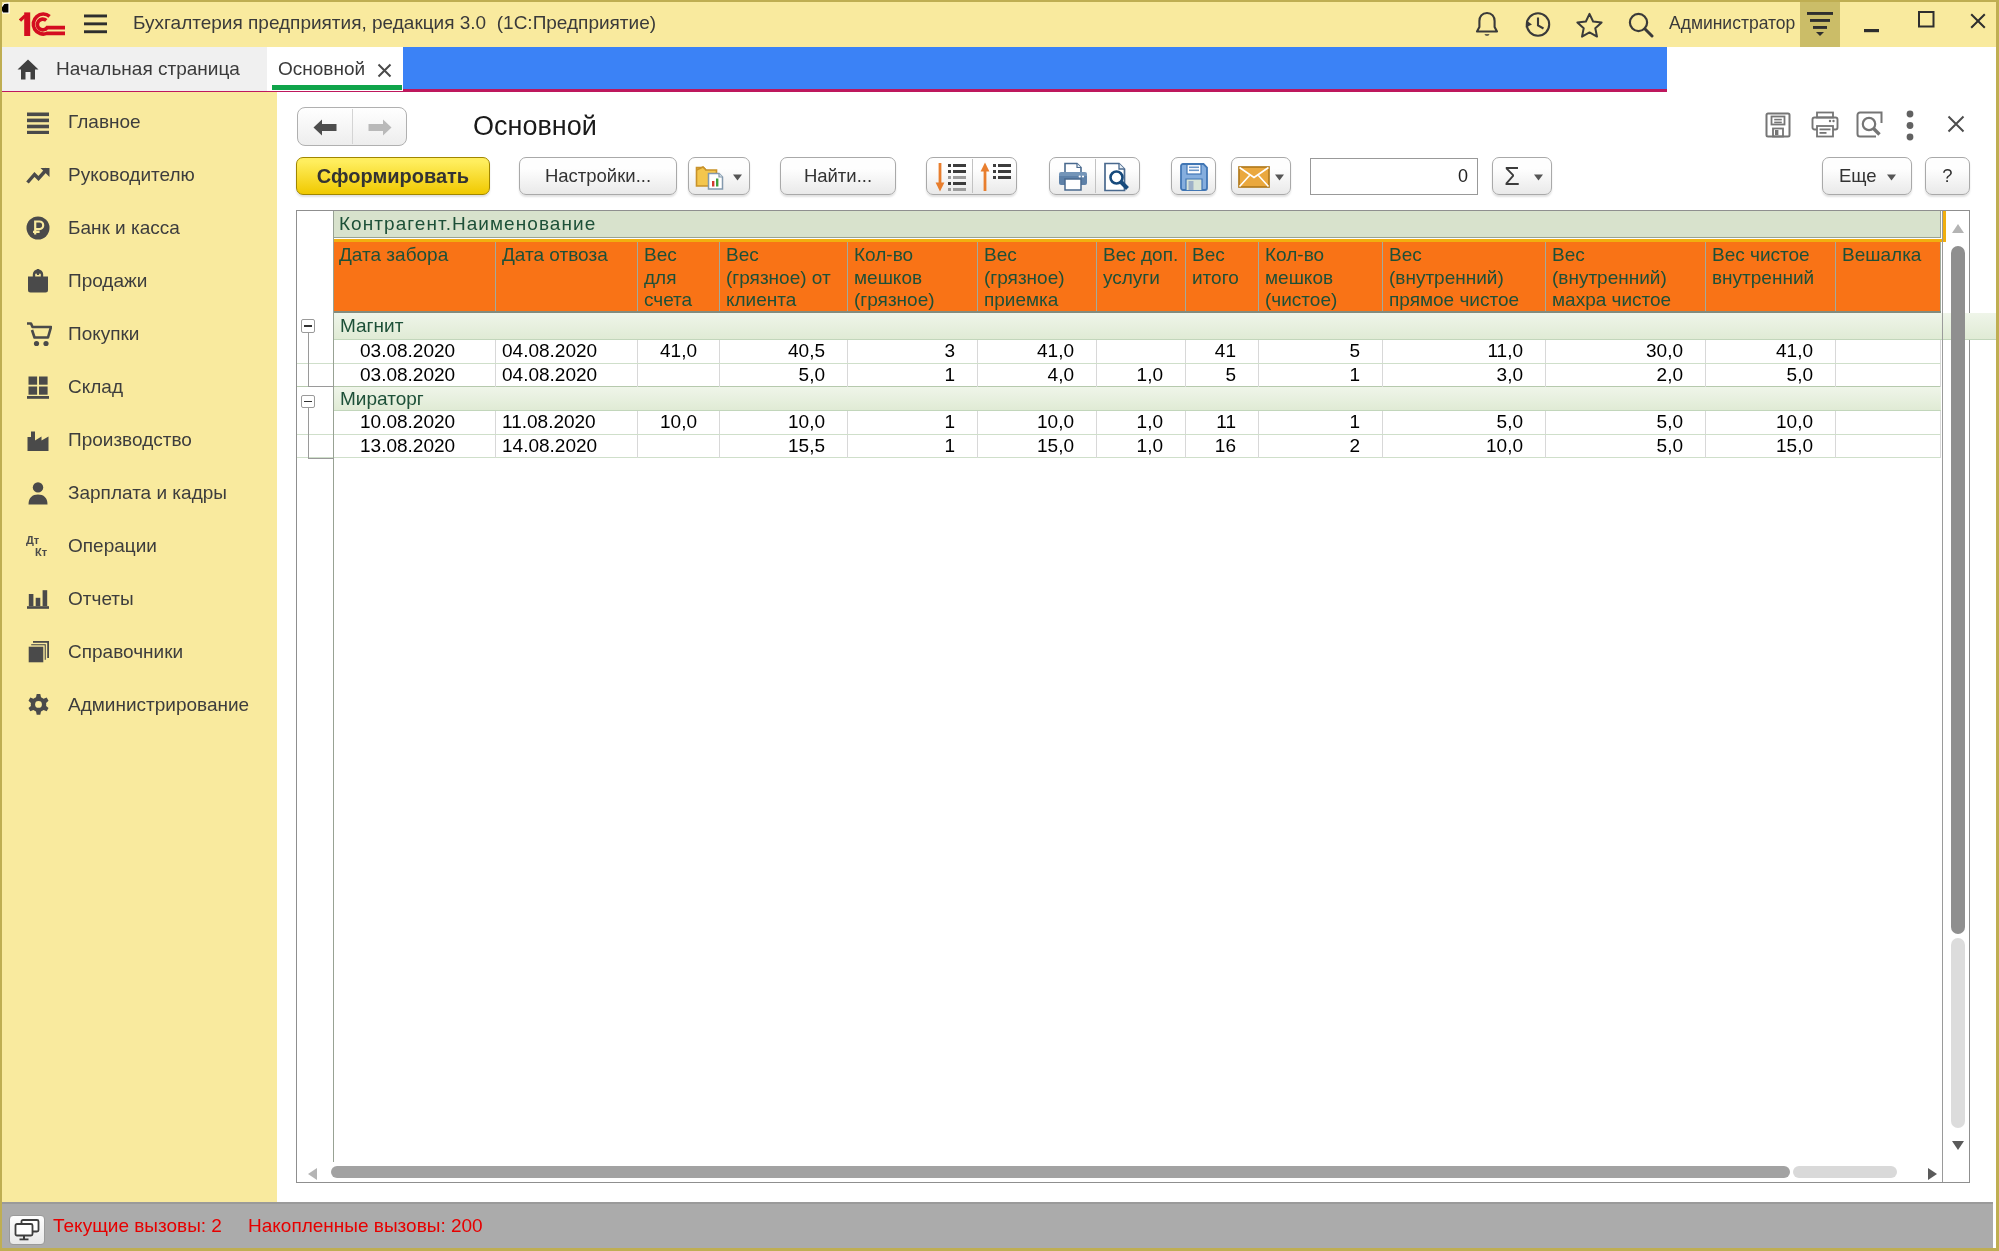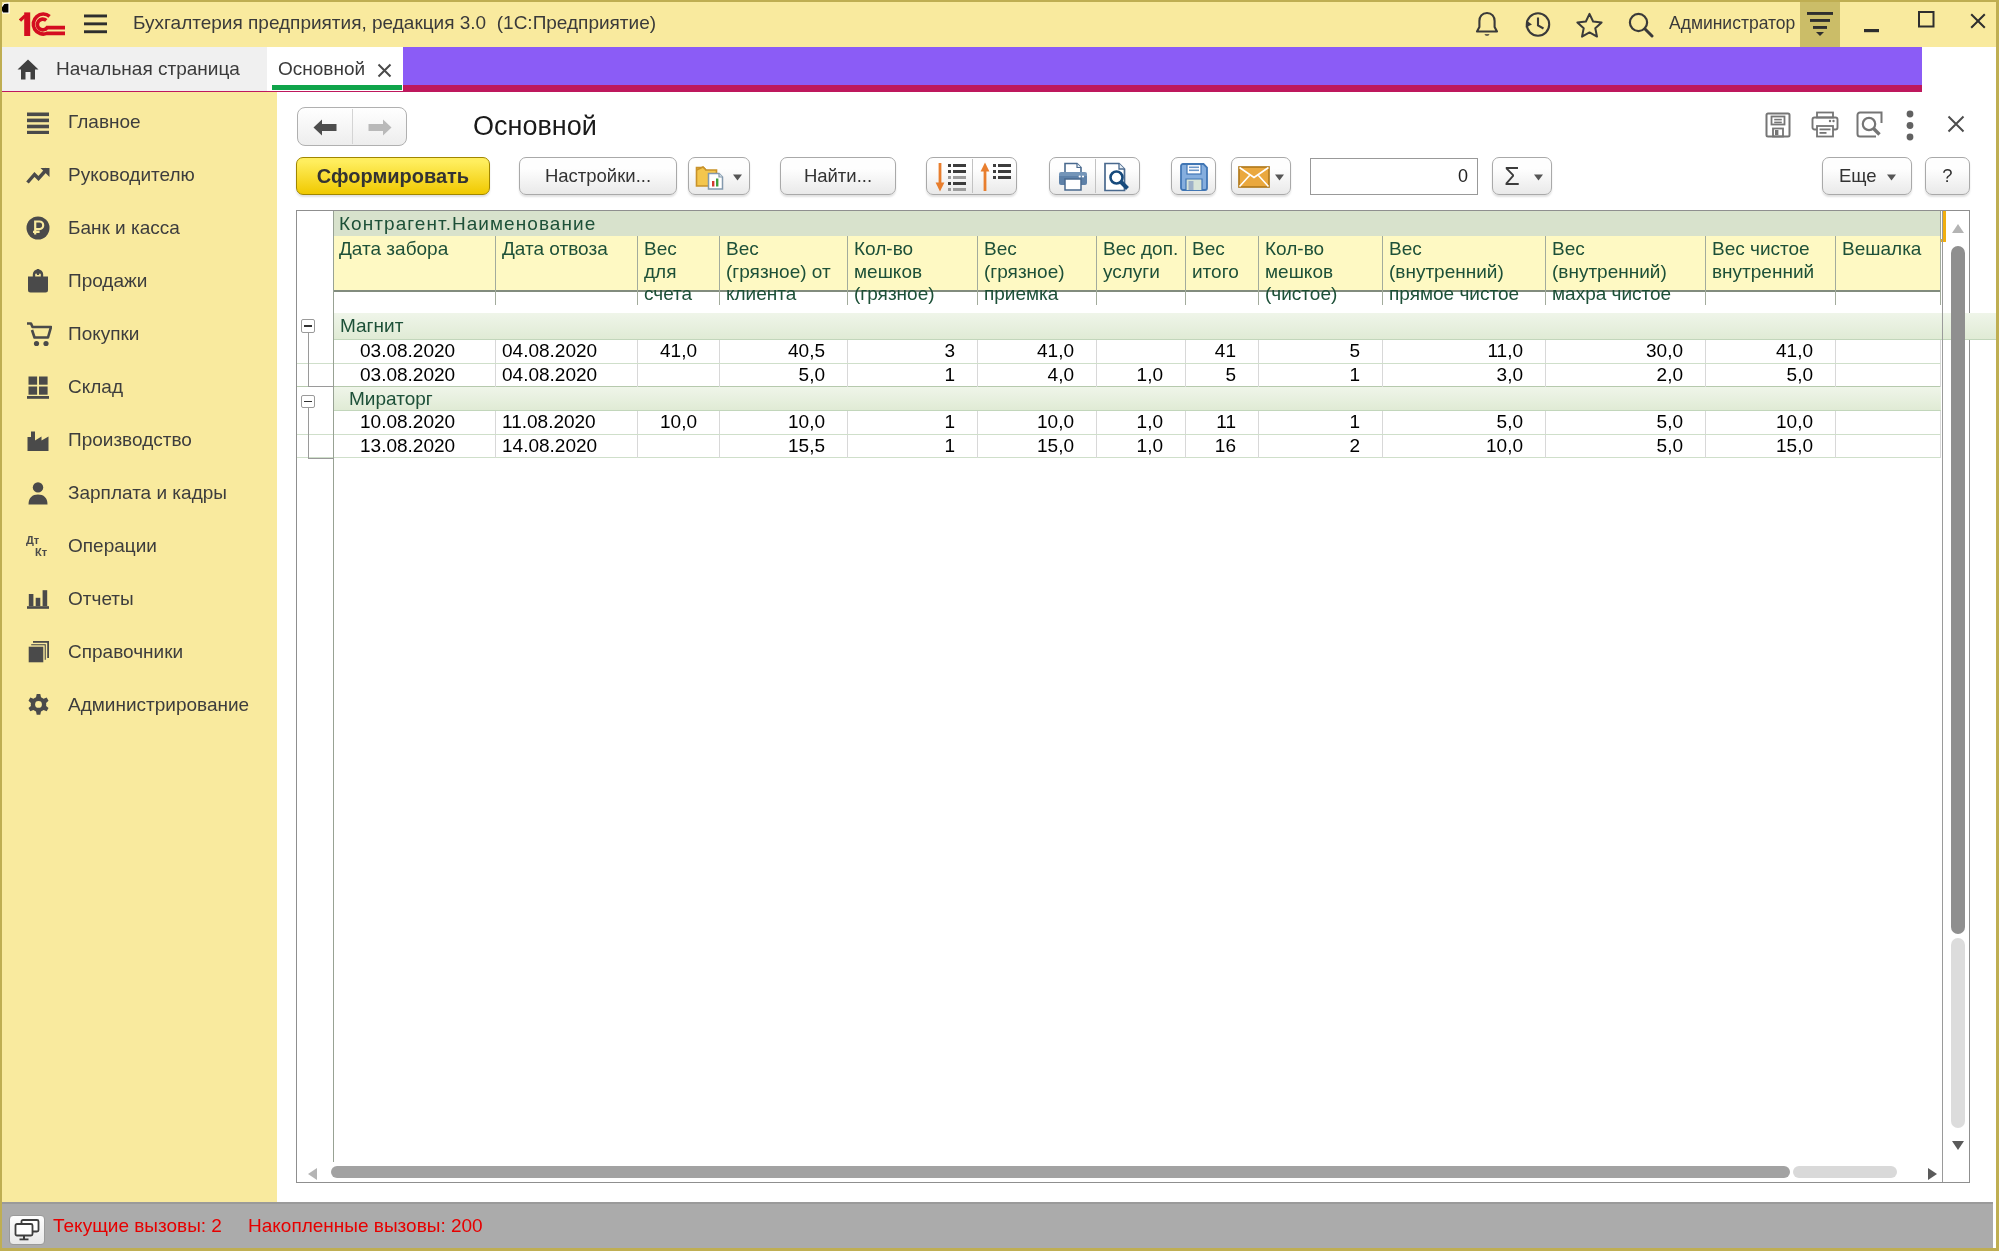--- a/index.html
+++ b/index.html
@@ -3,21 +3,21 @@
 <meta charset="utf-8">
 <style>
 * { margin:0; padding:0; box-sizing:border-box; }
 html,body { width:1999px; height:1251px; }
 body { font-family:"Liberation Sans",sans-serif; position:relative; background:#fff; overflow:hidden; }
 svg { display:block; }
 #titlebar { position:absolute; left:0; top:0; width:1999px; height:47px; background:#f9ea9e; }
 #titlebar .apptitle { position:absolute; left:133px; top:0; line-height:46px; font-size:19px; color:#3a3a3a; }
 #admin { position:absolute; left:1669px; top:0; line-height:46px; font-size:17.5px; color:#3a3a3a; }
 #menubtn { position:absolute; left:1800px; top:0; width:40px; height:47px; background:#cbbd68; }
-#tabbar { position:absolute; left:0; top:47px; width:1922px; height:45px; background:#8b5cf6; border-bottom:7px solid #be185d; }
+#tabbar { position:absolute; left:0; top:47px; width:1667px; height:45px; background:#3b82f6; border-bottom:3px solid #be185d; }
 #tab1 { position:absolute; left:0; top:0; width:267px; height:44px; background:#f0f0f0; }
 #tab1 span { position:absolute; left:56px; line-height:44px; font-size:19px; color:#3a3a3a; }
 #tab2 { position:absolute; left:267px; top:0; width:136px; height:44px; background:#ffffff; }
 #tab2 .t { position:absolute; left:11px; line-height:44px; font-size:19px; color:#3a3a3a; }
 #tabgreen { position:absolute; left:272px; top:38px; width:130px; height:5px; background:#0fa44a; }
 #sidebar { position:absolute; left:0; top:92px; width:277px; height:1110px; background:#f9ea9e; }
 .mi { position:absolute; left:0; width:277px; height:53px; }
 .mi svg { position:absolute; left:26px; top:50%; margin-top:-12px; }
 .mi span { position:absolute; left:68px; line-height:53px; font-size:19px; color:#3d3d3d; }
 #content { position:absolute; left:277px; top:92px; width:1720px; height:1110px; background:#ffffff; }
@@ -378,21 +378,21 @@
     #tablebox .dc { position:absolute; top:0; height:23px; border-right:1px solid #d8d8d8; line-height:22px; color:#000; }
     .num { text-align:right; padding-right:22px; }
     .date { padding-left:27px; }
   </style>
 
   <div class="row" style="top:0;left:36px;width:1608px;height:27px;background:#d8e2cc;border-bottom:1px solid #98a294;border-right:1px solid #98a294;color:#1d5038;line-height:26px;"><span style="padding-left:6px;letter-spacing:1.05px">Контрагент.Наименование</span></div>
 
   <div style="position:absolute;left:36px;top:27.5px;width:1612px;height:3.5px;background:#f1af0f;"></div>
   <div style="position:absolute;left:1645px;top:0;width:3.5px;height:31px;background:#f1af0f;"></div>
 
-  <div class="row" style="top:25px;left:36px;width:1608px;height:56px;background:#fef9c3;border-bottom:2px solid #828c7e;">
+  <div class="row" style="top:31px;left:36px;width:1608px;height:71px;background:#f97316;border-bottom:2px solid #828c7e;">
     <div class="hc c1" style="left:0">Дата забора</div>
     <div class="hc c2" style="left:163px">Дата отвоза</div>
     <div class="hc c3" style="left:305px">Вес<br>для<br>счета</div>
     <div class="hc c4" style="left:387px">Вес<br>(грязное) от<br>клиента</div>
     <div class="hc c5" style="left:515px">Кол-во<br>мешков<br>(грязное)</div>
     <div class="hc c6" style="left:645px">Вес<br>(грязное)<br>приемка</div>
     <div class="hc c7" style="left:764px">Вес доп.<br>услуги</div>
     <div class="hc c8" style="left:853px">Вес<br>итого</div>
     <div class="hc c9" style="left:926px">Кол-во<br>мешков<br>(чистое)</div>
     <div class="hc c10" style="left:1050px">Вес<br>(внутренний)<br>прямое чистое</div>
@@ -426,21 +426,21 @@
       <div class="dc c6 num">4,0</div>
       <div class="dc c7 num">1,0</div>
       <div class="dc c8 num">5</div>
       <div class="dc c9 num">1</div>
       <div class="dc c10 num">3,0</div>
       <div class="dc c11 num">2,0</div>
       <div class="dc c12 num">5,0</div>
       <div class="dc c13"></div>
   </div>
 
-  <div class="row" style="top:176px;left:36px;width:1608px;height:24px;background:linear-gradient(#eff5e9,#e0ebd5);border-bottom:1px solid #c2d6bb;color:#1d5038;line-height:23px;"><span style="padding-left:16px">Мираторг</span></div>
+  <div class="row" style="top:176px;left:36px;width:1608px;height:24px;background:linear-gradient(#eff5e9,#e0ebd5);border-bottom:1px solid #c2d6bb;color:#1d5038;line-height:23px;"><span style="padding-left:7px">Мираторг</span></div>
   <div class="row" style="top:200px;height:24px;border-bottom:1px solid #cfdfca;">
     <div class="dc c1 date">10.08.2020</div>
       <div class="dc c2" style="padding-left:6px">11.08.2020</div>
       <div class="dc c3 num">10,0</div>
       <div class="dc c4 num">10,0</div>
       <div class="dc c5 num">1</div>
       <div class="dc c6 num">10,0</div>
       <div class="dc c7 num">1,0</div>
       <div class="dc c8 num">11</div>
       <div class="dc c9 num">1</div>

